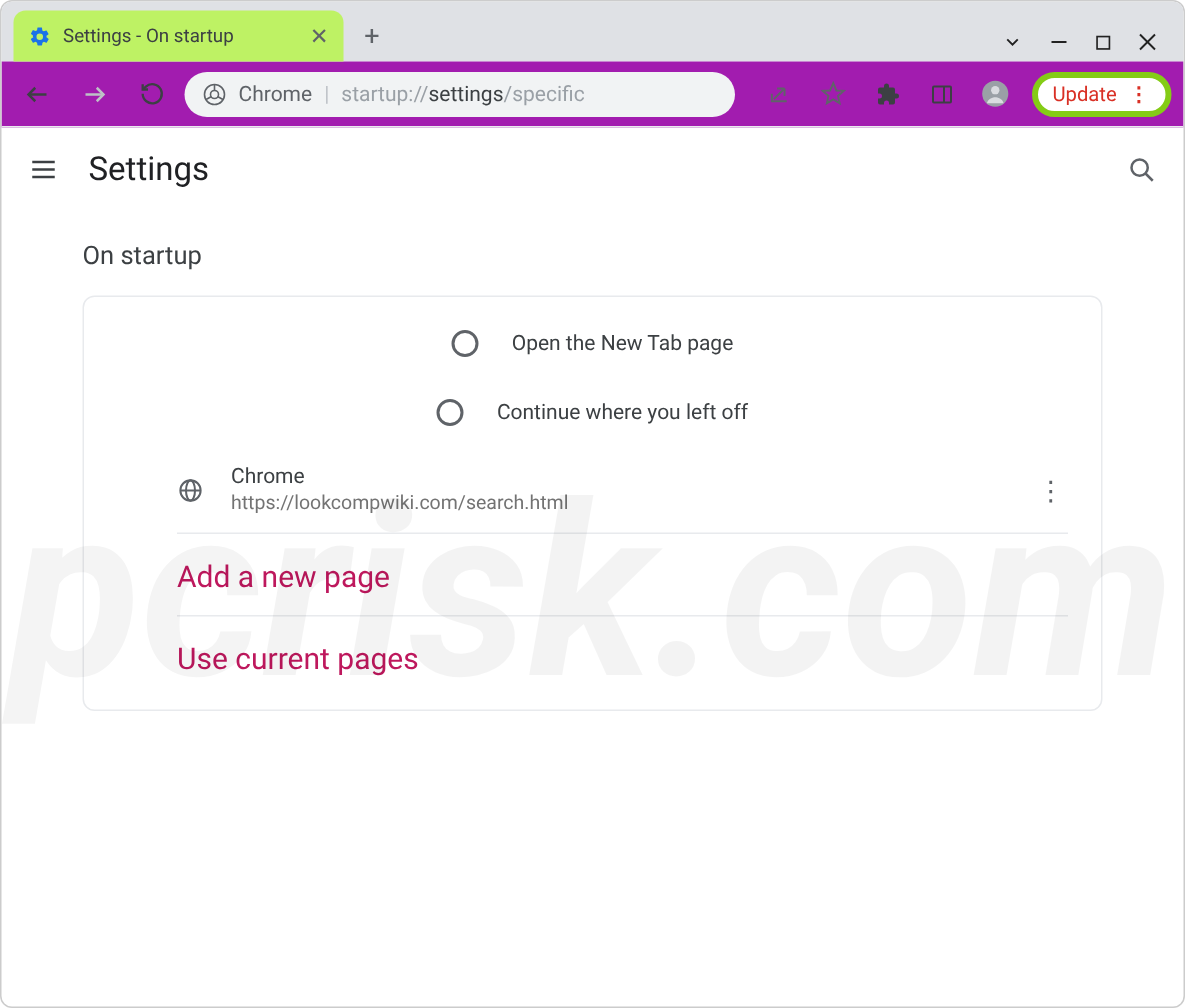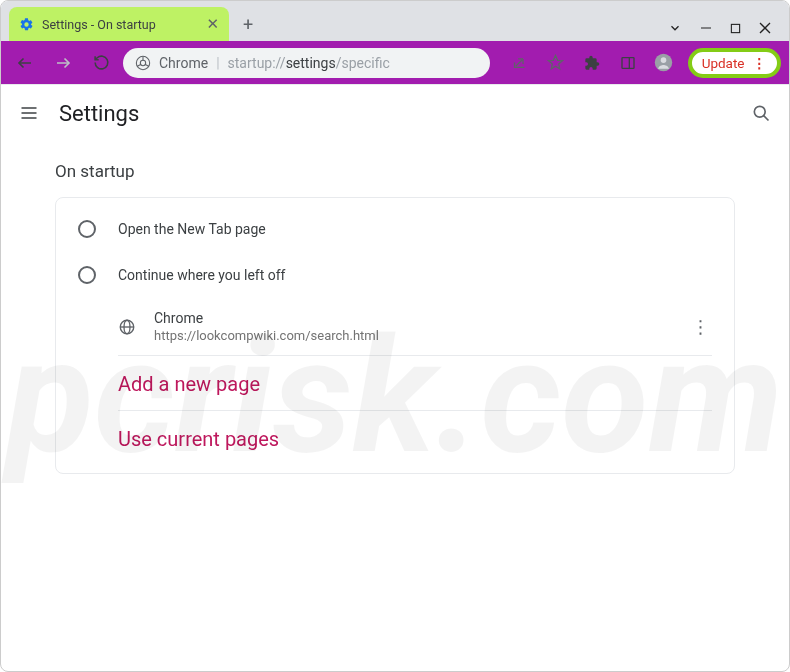--- a/index.html
+++ b/index.html
@@ -125,20 +125,21 @@
   padding: 8px 0;
 }
 .radio-row {
   display: flex;
   align-items: center;
   padding: 14px 22px;
   gap: 22px;
   font-size: 14px;
   color: #3c4043;
   cursor: pointer;
+  justify-content: center;
 }
 .radio {
   width: 18px; height: 18px;
   border: 2px solid #5f6368;
   border-radius: 50%;
   display: flex; align-items: center; justify-content: center;
   flex-shrink: 0;
 }
 .radio.selected { border-color: #1a73e8; }
 .radio.selected::after {

